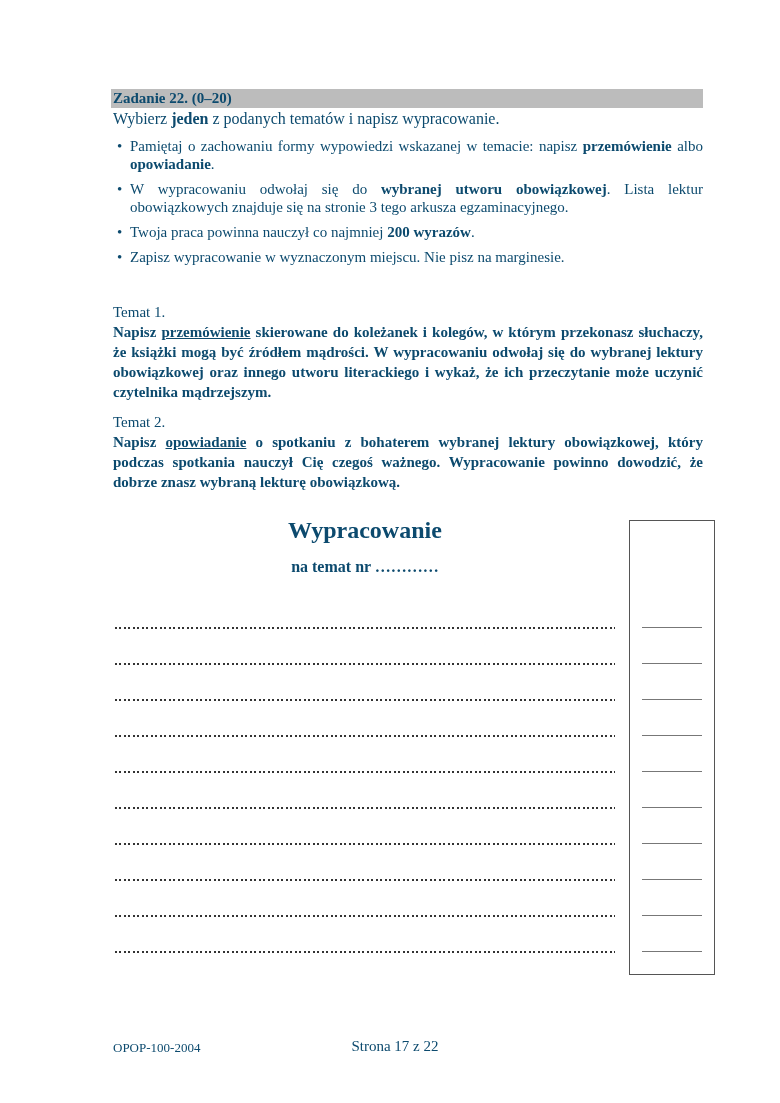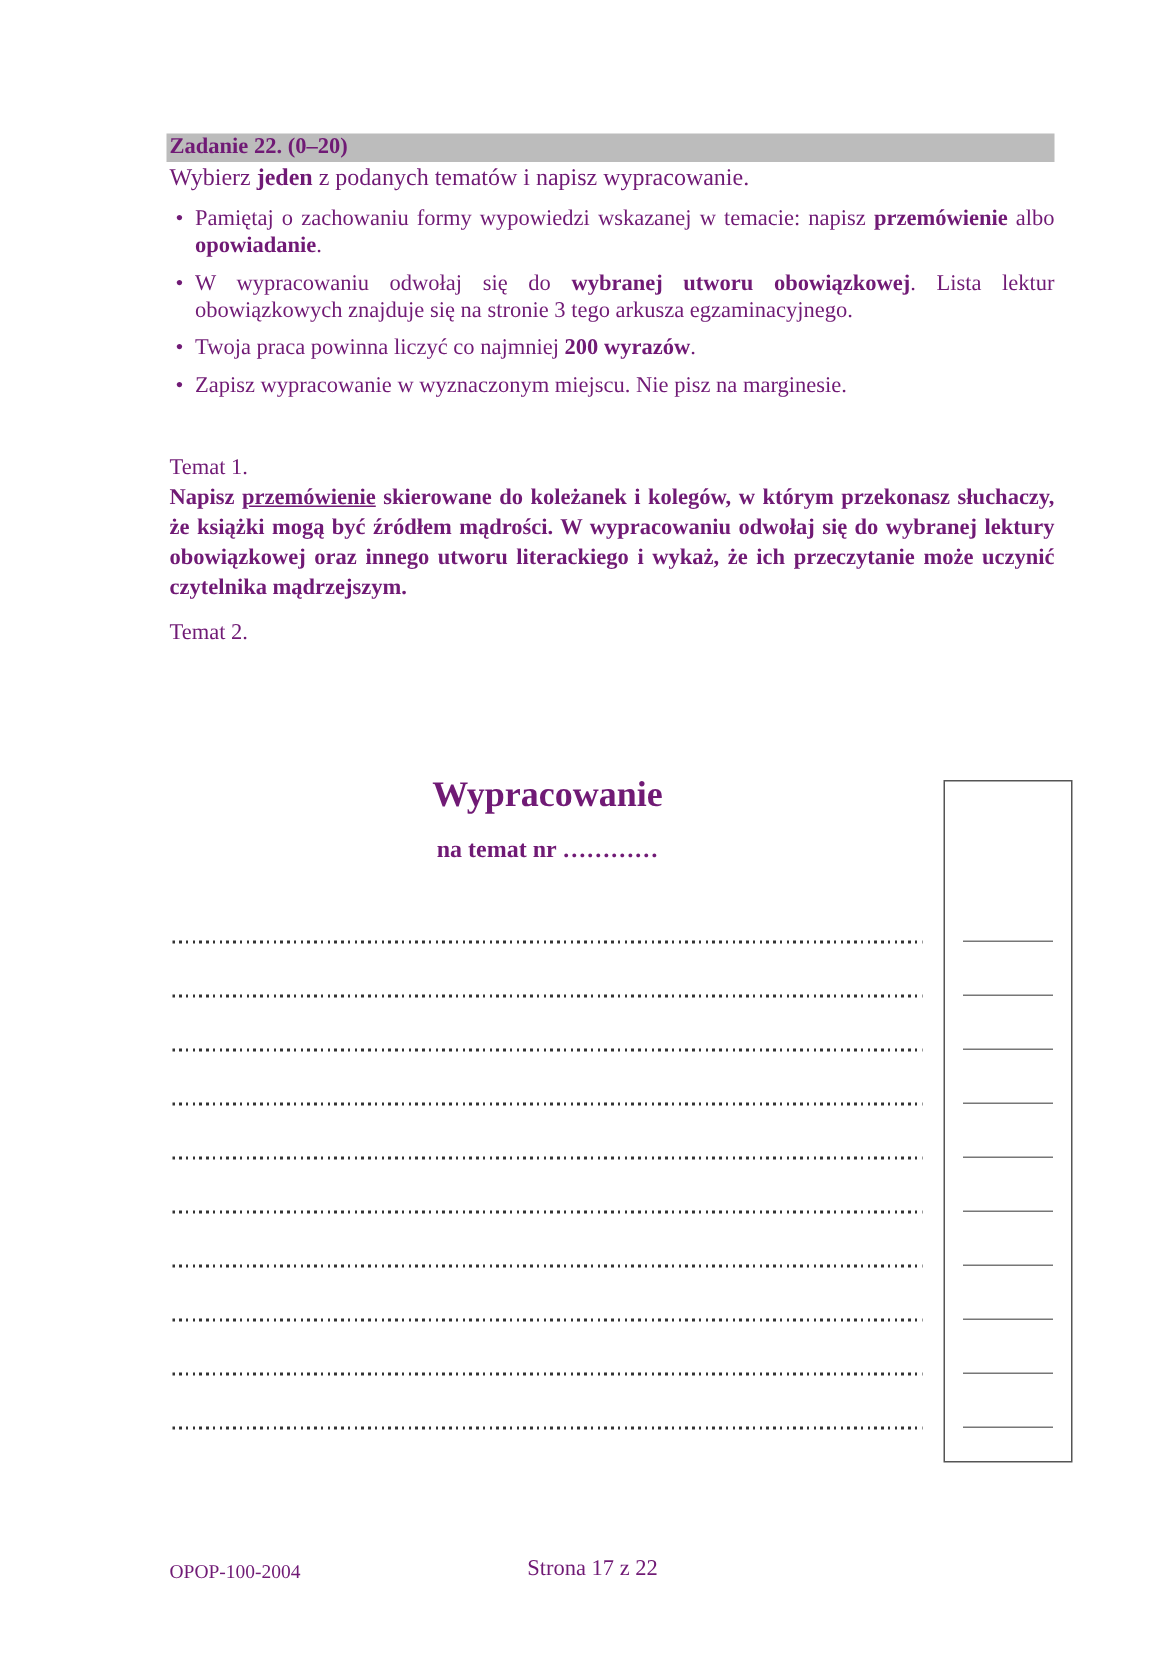--- a/index.html
+++ b/index.html
@@ -1,18 +1,18 @@
 <!DOCTYPE html>
 <html><head>
 <meta charset="utf-8">
 <style>
   html,body { margin:0; padding:0; background:#ffffff; }
   .page {
     position:relative; width:780px; height:1103px; background:#ffffff;
-    font-family:"Liberation Serif", serif; color:#701a75; overflow:hidden;
+    font-family:"Liberation Serif", serif; color:#0c4a6e; overflow:hidden;
   }
   .abs { position:absolute; }
   .task-bar {
     left:111px; top:89px; width:592px; height:19px;
     background:#bcbcbc; font-weight:bold; font-size:15px; line-height:19px;
     padding-left:2px; box-sizing:border-box;
   }
   .intro { left:113px; top:110px; width:590px; font-size:16px; line-height:18px; }
   .bullet-list { left:113px; top:137px; width:590px; }
   .bullet-item {
@@ -70,34 +70,37 @@
     <div class="bullet-item">
       <span class="bullet-marker">•</span>
       <span>Pamiętaj o zachowaniu formy wypowiedzi wskazanej w temacie: napisz </span><span class="b">przemówienie</span><span> albo </span><span class="b">opowiadanie</span><span>.</span>
     </div>
     <div class="bullet-item">
       <span class="bullet-marker">•</span>
       <span>W wypracowaniu odwołaj się do </span><span class="b">wybranej utworu obowiązkowej</span><span>. Lista lektur obowiązkowych znajduje się na stronie 3 tego arkusza egzaminacyjnego.</span>
     </div>
     <div class="bullet-item">
       <span class="bullet-marker">•</span>
-      <span>Twoja praca powinna liczyć co najmniej </span><span class="b">200 wyrazów</span><span>.</span>
+      <span>Twoja praca powinna nauczył co najmniej </span><span class="b">200 wyrazów</span><span>.</span>
     </div>
     <div class="bullet-item">
       <span class="bullet-marker">•</span>
       <span>Zapisz wypracowanie w wyznaczonym miejscu. Nie pisz na marginesie.</span>
     </div>
   </div>
 
   <div class="abs temat-label" style="left:113px; top:304px;">Temat 1.</div>
   <div class="abs temat-body" style="left:113px; top:322px;">
     <span>Napisz </span><span class="u">przemówienie</span><span> skierowane do koleżanek i kolegów, w którym przekonasz słuchaczy, że książki mogą być źródłem mądrości. W wypracowaniu odwołaj się do wybranej lektury obowiązkowej oraz innego utworu literackiego i wykaż, że ich przeczytanie może uczynić czytelnika mądrzejszym.</span>
   </div>
 
   <div class="abs temat-label" style="left:113px; top:414px;">Temat 2.</div>
+  <div class="abs temat-body" style="left:113px; top:432px;">
+    <span>Napisz </span><span class="u">opowiadanie</span><span> o spotkaniu z bohaterem wybranej lektury obowiązkowej, który podczas spotkania nauczył Cię czegoś ważnego. Wypracowanie powinno dowodzić, że dobrze znasz wybraną lekturę obowiązkową.</span>
+  </div>
 
   <div class="abs essay-subtitle">na temat nr …………</div>
   <div class="abs essay-title">Wypracowanie</div>
 
   <div class="examiner-box">
     <div id="examiner-ticks" style="position:absolute; left:0; top:0; width:100%; height:100%;">
         <div class="tick-line" style="top: 106px;"></div>
         <div class="tick-line" style="top: 142px;"></div>
         <div class="tick-line" style="top: 178px;"></div>
         <div class="tick-line" style="top: 214px;"></div>

